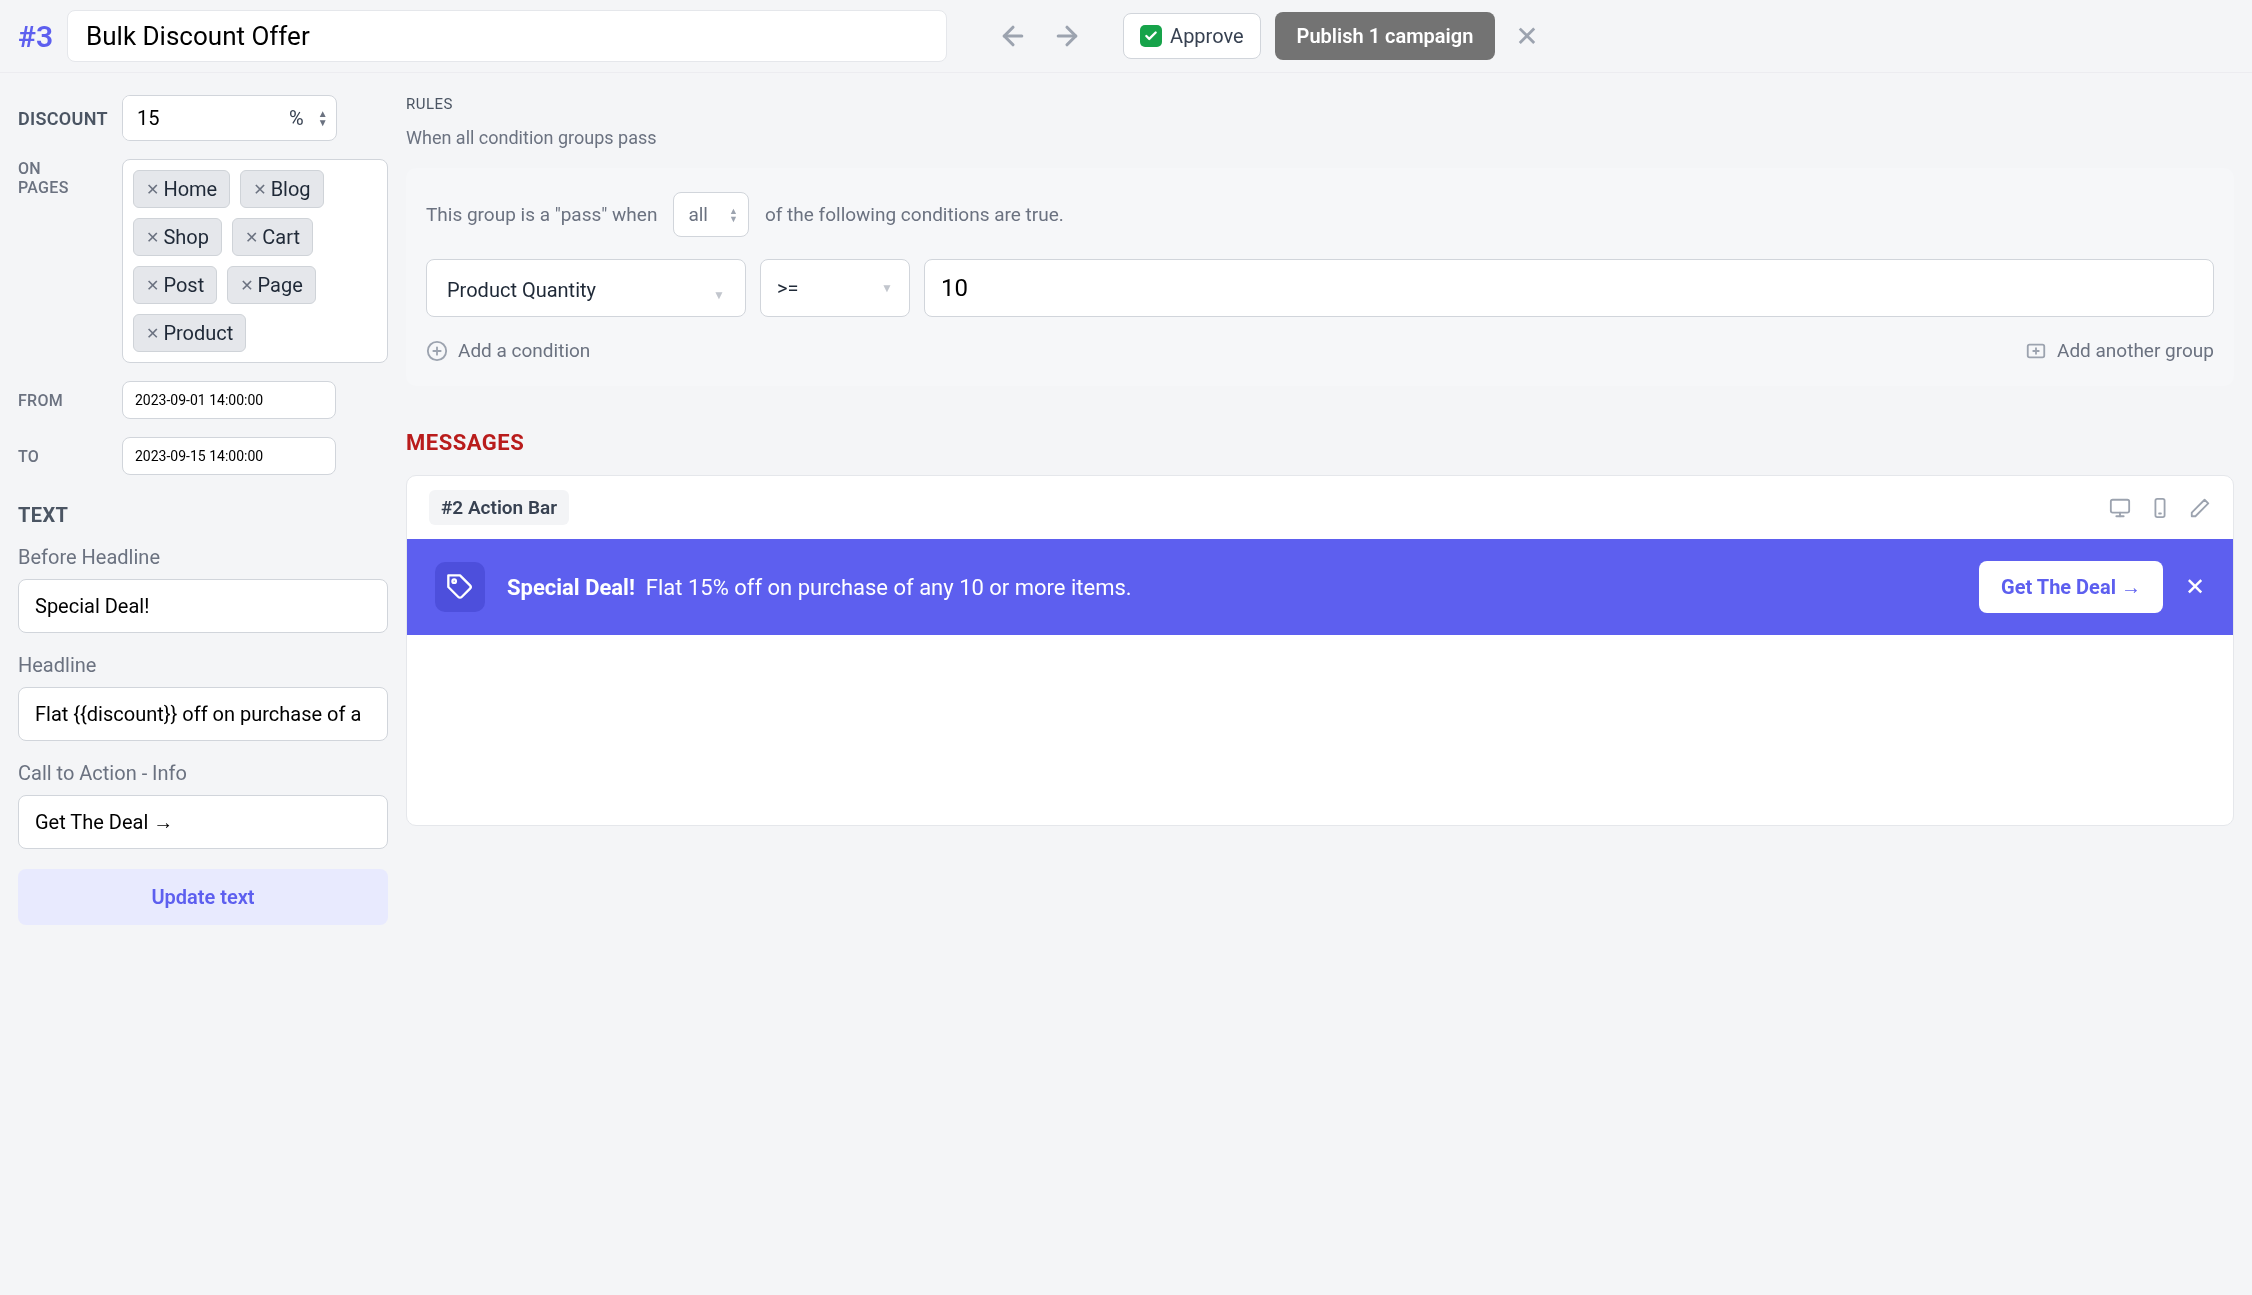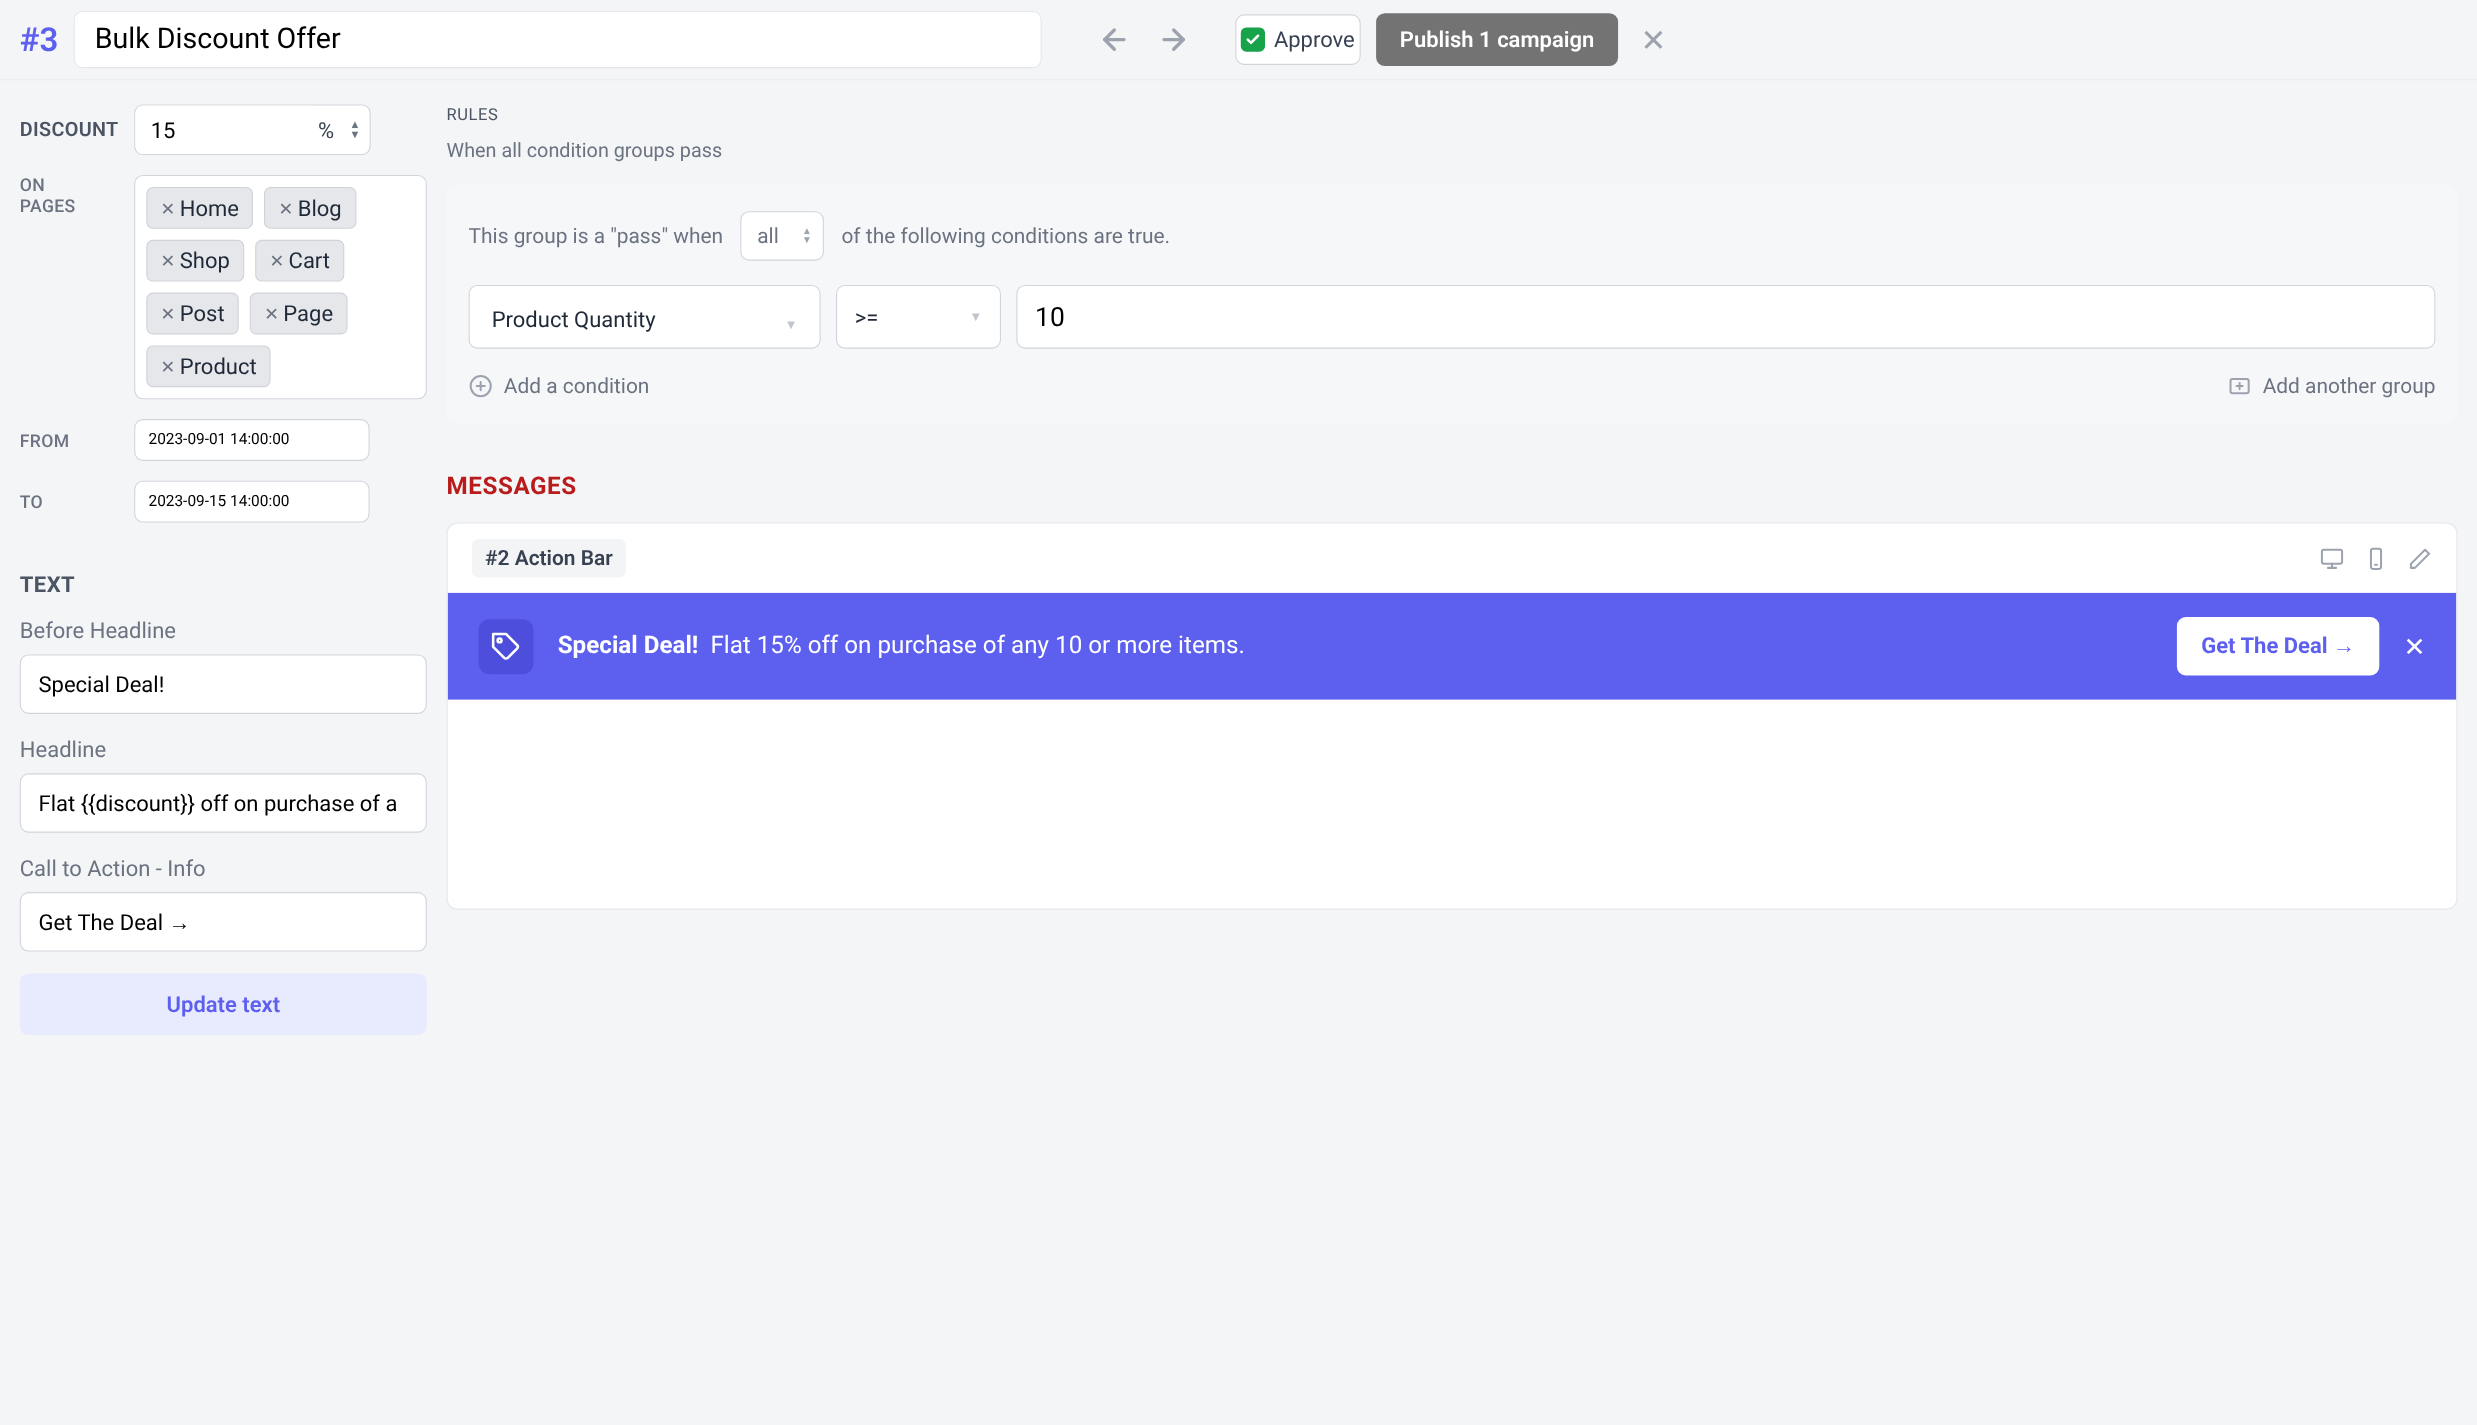--- a/index.html
+++ b/index.html
@@ -3,40 +3,40 @@
 <meta charset="utf-8">
 <style>
 *{box-sizing:border-box;margin:0;padding:0;font-family:-apple-system,BlinkMacSystemFont,"Segoe UI",Roboto,sans-serif}
 body{background:#f4f5f7;color:#1f2937}
 .topbar{background:#f4f5f7;padding:10px 18px;display:flex;align-items:center;gap:14px;border-bottom:1px solid #ececf0}
 .campaign-num{color:#5d5fef;font-size:30px;font-weight:600}
 .title-input{flex:1;max-width:880px;font-size:26px;padding:10px 18px;border:1px solid #e5e7eb;border-radius:8px;background:#fff}
 .nav-arrows{display:flex;gap:10px;margin-left:30px}
 .arrow-btn{width:44px;height:44px;border:none;background:transparent;cursor:pointer;display:flex;align-items:center;justify-content:center;border-radius:6px}
 .arrow-btn svg{stroke:#9ca3af}
-.approve-btn{margin-left:20px;display:flex;align-items:center;gap:8px;background:#fff;border:1px solid #d1d5db;border-radius:8px;padding:10px 4px;font-size:20px;color:#374151;cursor:pointer}
+.approve-btn{margin-left:20px;display:flex;align-items:center;gap:8px;background:#fff;border:1px solid #d1d5db;border-radius:8px;padding:10px 16px;font-size:20px;color:#374151;cursor:pointer}
 .approve-check{width:22px;height:22px;background:#16a34a;border-radius:5px;display:flex;align-items:center;justify-content:center;flex-shrink:0}
 .publish-btn{background:#737373;color:#fff;border:none;border-radius:8px;padding:12px 22px;font-size:20px;font-weight:600;cursor:pointer}
 .close-top{font-size:28px;color:#9ca3af;cursor:pointer;padding:0 6px;background:none;border:none}
 .body{display:flex;padding:22px 18px;gap:18px;align-items:flex-start}
 .sidebar{width:370px;flex-shrink:0}
 .form-row{display:flex;align-items:center;gap:14px;margin-bottom:18px}
 .form-row.top{align-items:flex-start}
 .form-label-col{width:90px;color:#4b5563;font-size:18px;font-weight:600;text-transform:uppercase;letter-spacing:.3px}
 .form-label-col.small{font-size:16px;font-weight:500;color:#6b7280}
 .discount-wrap{display:flex;align-items:center;border:1px solid #d1d5db;border-radius:8px;background:#fff;overflow:hidden}
 .discount-input{border:none;outline:none;font-size:20px;padding:10px 14px;width:160px}
 .discount-unit{padding:0 6px;font-size:20px;color:#374151}
 .stepper{display:flex;flex-direction:column;padding:4px 8px;gap:0}
 .stepper span{font-size:10px;color:#6b7280;line-height:9px;cursor:pointer}
 .tag-box{flex:1;border:1px solid #d1d5db;border-radius:8px;background:#fff;padding:10px;display:flex;flex-wrap:wrap;gap:10px}
 .tag{background:#e5e7eb;border:1px solid #cfd3d8;border-radius:6px;padding:6px 12px;font-size:20px;display:flex;align-items:center;gap:4px;cursor:pointer}
 .tag-x{font-size:16px;color:#6b7280}
 .date-input{border:1px solid #d1d5db;border-radius:8px;background:#fff;padding:10px 12px;font-size:14px;width:214px}
-.section-title{color:#4b5563;font-size:20px;font-weight:700;letter-spacing:.4px;margin:44px 0 18px}
+.section-title{color:#4b5563;font-size:20px;font-weight:700;letter-spacing:.4px;margin:28px 0 18px}
 .field-label{color:#6b7280;font-size:20px;margin-bottom:10px}
 .text-input{width:100%;border:1px solid #d1d5db;border-radius:8px;background:#fff;padding:14px 16px;font-size:20px;margin-bottom:20px}
 .update-btn{width:100%;background:#e8eafe;color:#5d5fef;border:none;border-radius:8px;padding:16px;font-size:20px;font-weight:600;cursor:pointer}
 .main{flex:1}
 .rules-title{color:#4b5563;font-size:15px;font-weight:400;letter-spacing:.5px;margin-bottom:14px}
 .rules-sub{color:#6b7280;font-size:18px;margin-bottom:20px}
 .rules-card{background:#f6f7f9;border-radius:10px;padding:24px 20px}
 .group-row{display:flex;align-items:center;gap:16px;color:#6b7280;font-size:19px;margin-bottom:22px}
 .select-box{background:#fff;border:1px solid #d1d5db;border-radius:8px;padding:10px 40px 10px 14px;font-size:19px;position:relative;display:flex;align-items:center;cursor:pointer}
 .select-box .caret{position:absolute;right:10px;display:flex;flex-direction:column;gap:0}

